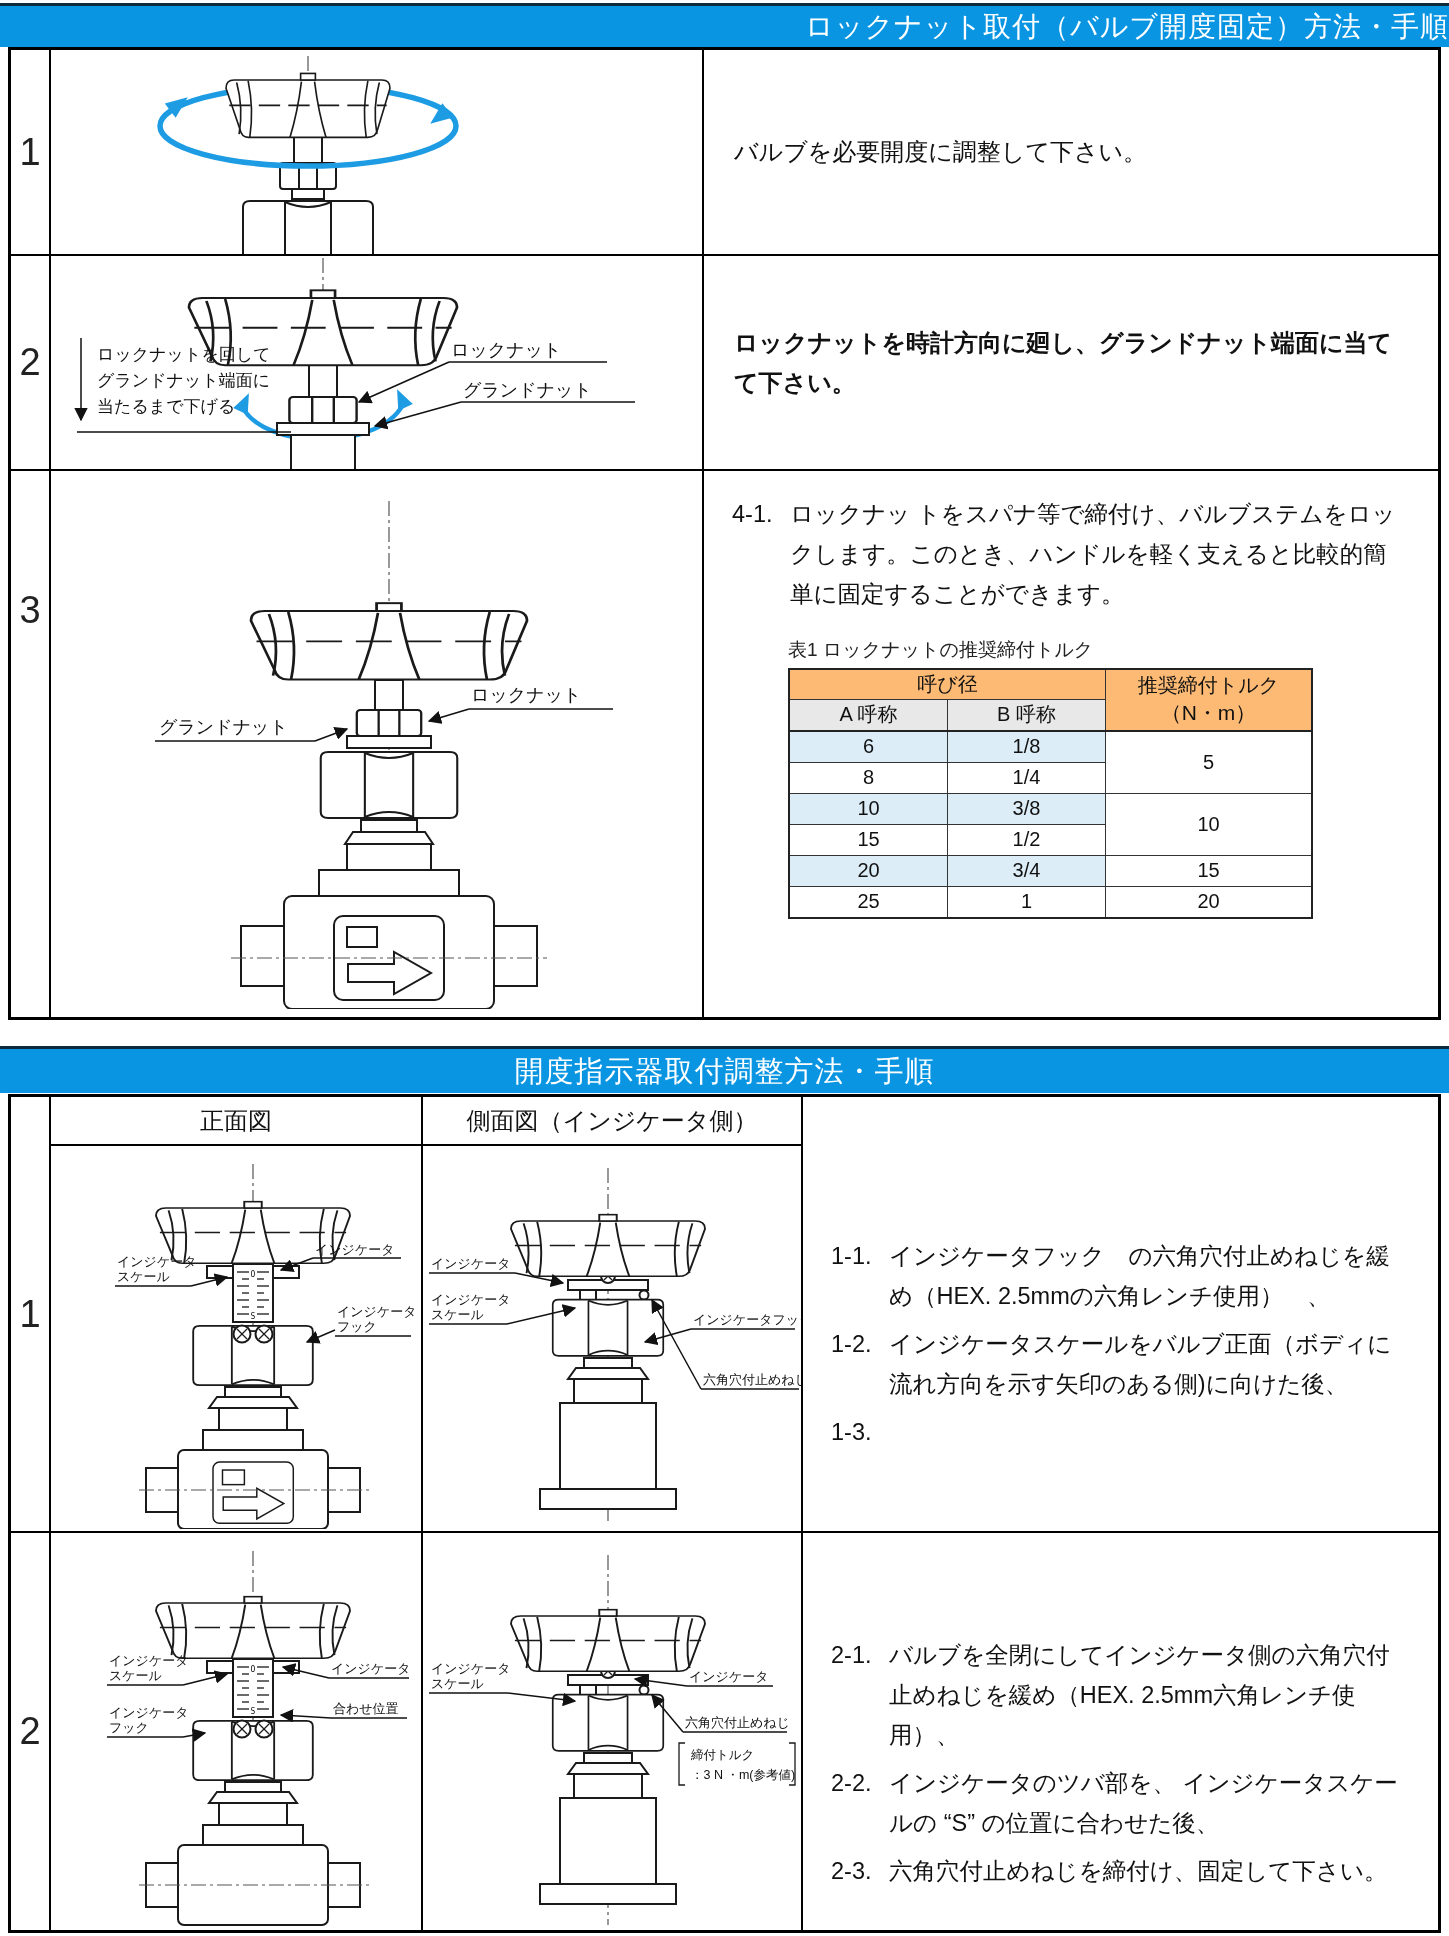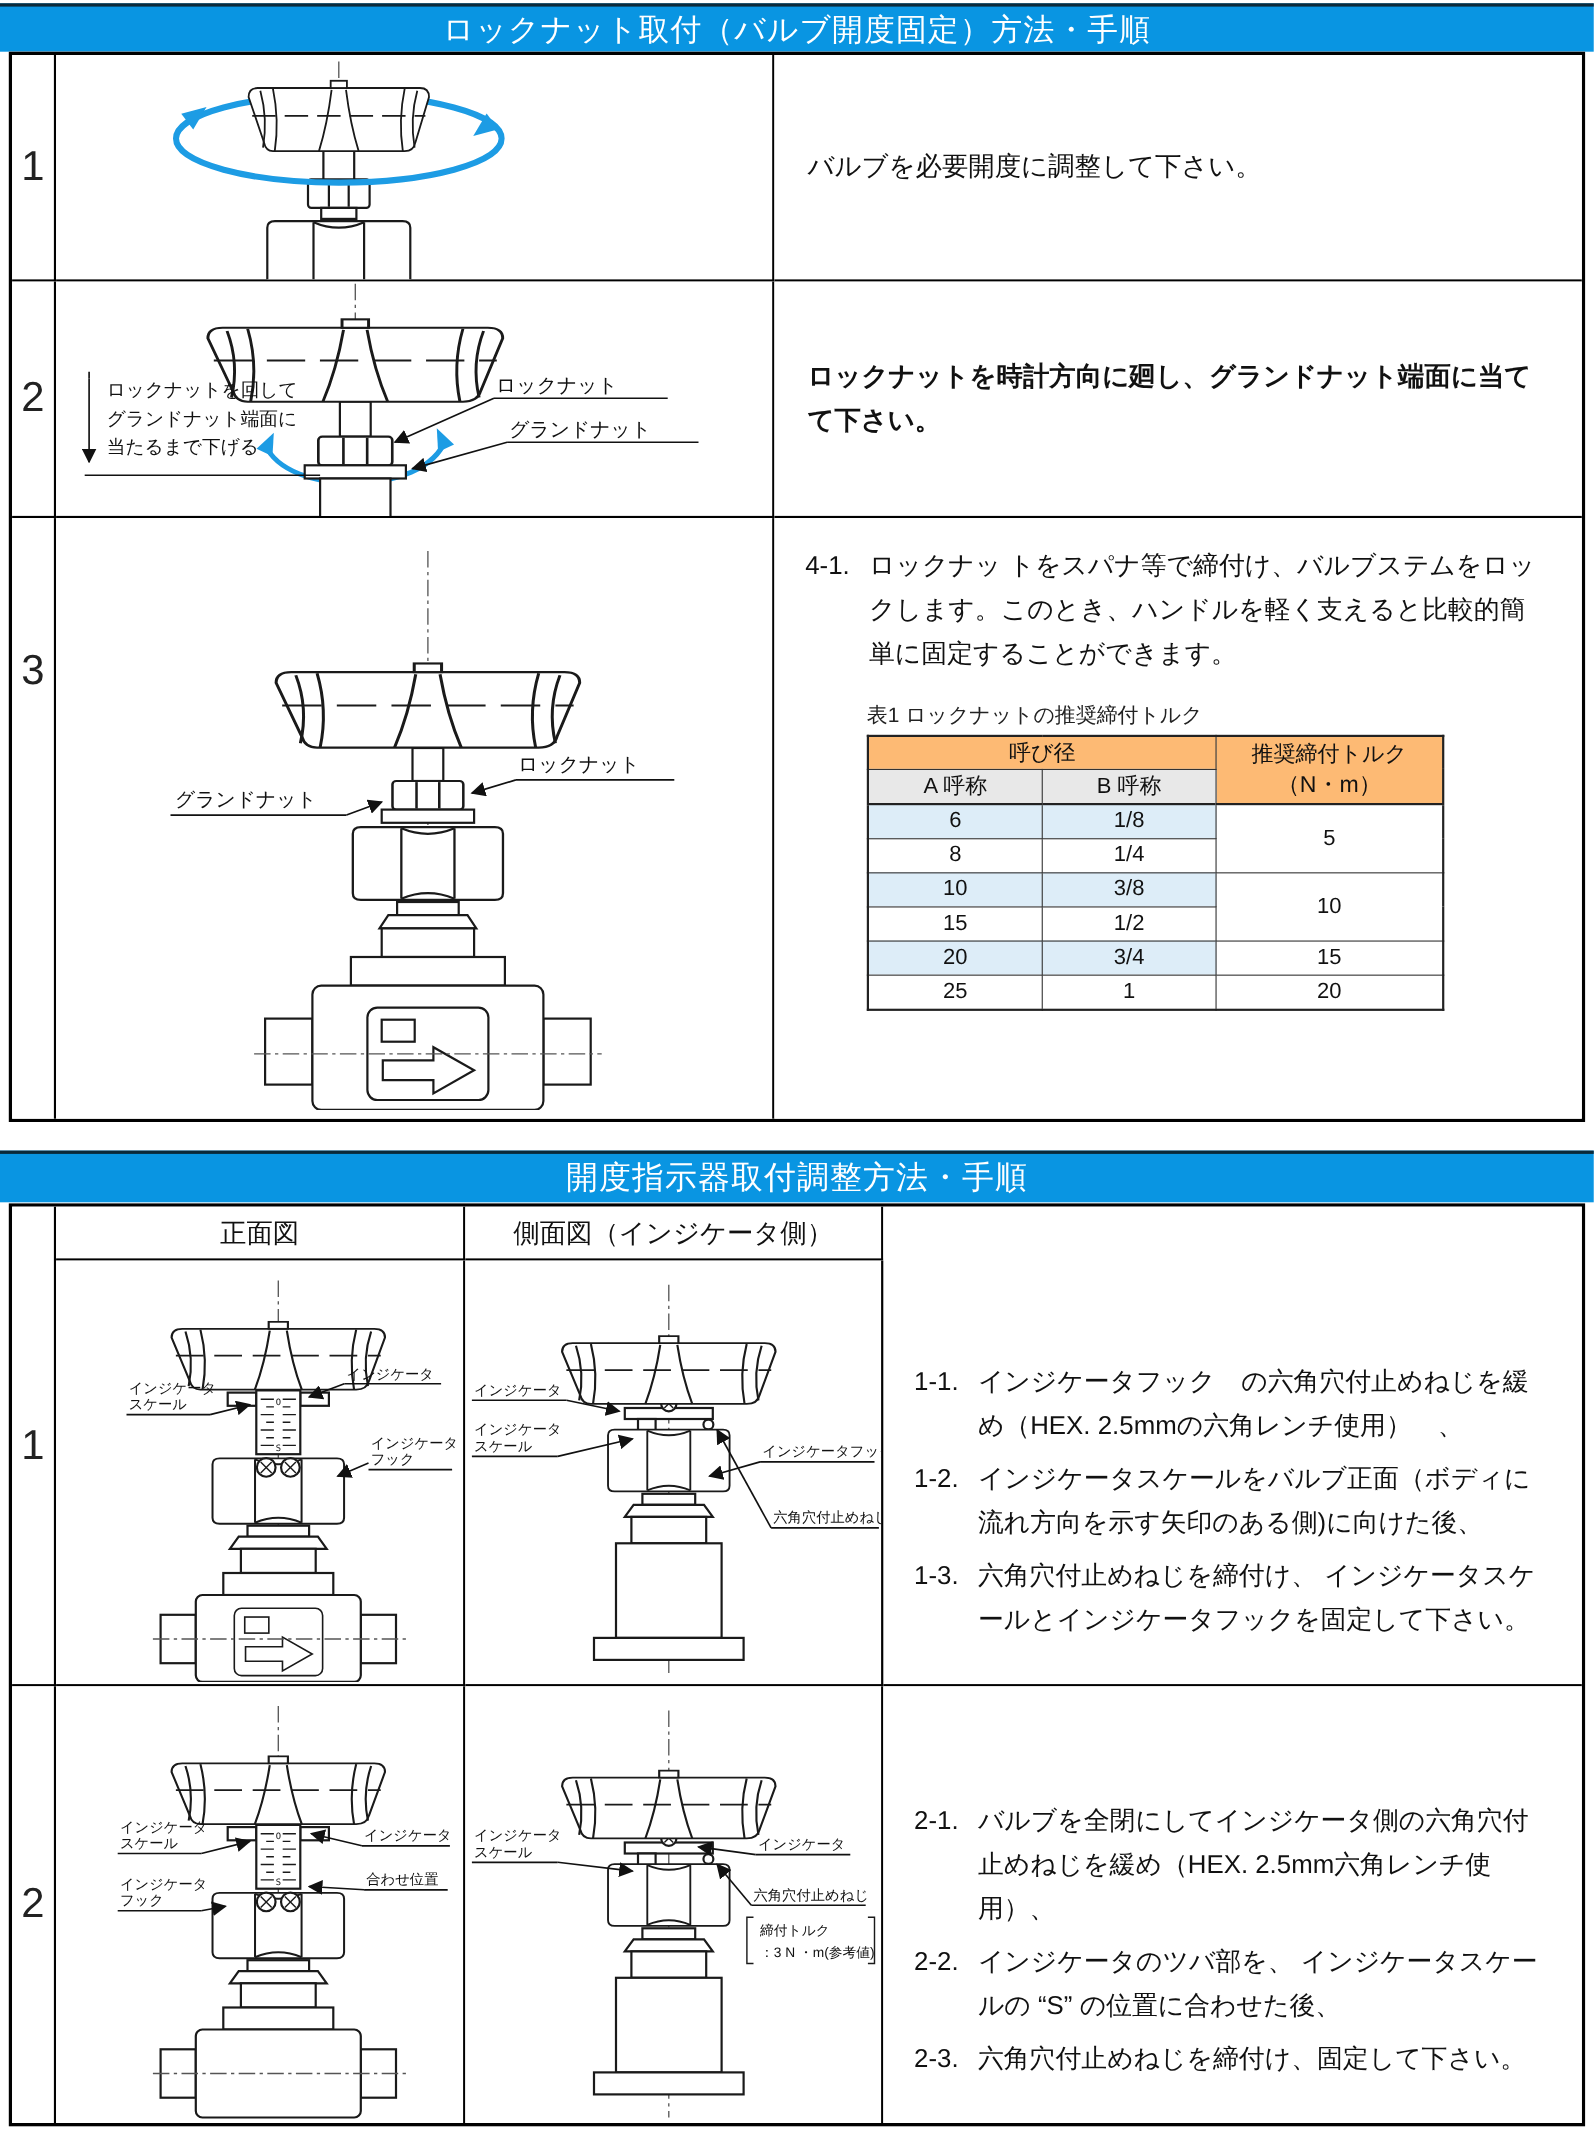--- a/index.html
+++ b/index.html
@@ -1,20 +1,20 @@
 <!DOCTYPE html>
 <html><head>
 <meta charset="utf-8">
 <style>
   html,body{margin:0;padding:0;background:#fff;}
   #page{position:relative;width:1449px;height:1936px;background:#fff;
         font-family:"Liberation Sans","DejaVu Sans",sans-serif;color:#111;overflow:hidden;}
   .hdr{position:absolute;left:0;width:1449px;background:#0995e2;color:#fff;text-align:center;
        border-top:3px solid #0b2a3a;font-weight:500;letter-spacing:1px;}
-  #hdr1{top:3px;height:41px;line-height:41px;font-size:28px;}
+  #hdr1{top:3px;height:41px;line-height:41px;font-size:28px;text-align:right;}
   #hdr2{top:1046px;height:44px;line-height:44px;font-size:29px;}
   .tbl{position:absolute;left:8px;width:1433px;display:grid;border:3px solid #000;background:#fff;box-sizing:border-box;}
   #tbl1{top:47px;height:973px;grid-template-columns:40px 653px auto;grid-template-rows:206px 215px auto;}
   #tbl2{top:1094px;height:839px;grid-template-columns:40px 372px 380px auto;grid-template-rows:49px 387px auto;}
   .cell{border-right:2px solid #000;border-bottom:2px solid #000;background:#fff;box-sizing:border-box;position:relative;overflow:hidden;}
   .lc{border-right:none!important;}
   .lr{border-bottom:none!important;}
   .num{display:flex;align-items:center;justify-content:center;font-size:38px;color:#222;}
   .num.topal{align-items:flex-start;padding-top:118px;}
   .txt{font-size:24px;line-height:1.65;}
@@ -268,21 +268,20 @@
       <div class="item">
         <span class="n">1-1.</span>
         <span class="t">インジケータフック　の六角穴付止めねじを緩め（HEX. 2.5mmの六角レンチ使用）　、</span>
       </div>
       <div class="item">
         <span class="n">1-2.</span>
         <span class="t">インジケータスケールをバルブ正面（ボディに流れ方向を示す矢印のある側)に向けた後、</span>
       </div>
       <div class="item">
         <span class="n">1-3.</span>
-        <span class="t">六角穴付止めねじを締付け、 インジケータスケールとインジケータフックを固定して下さい。</span>
       </div>
     </div>
   </div>
 
   <div class="cell" style="grid-column:2;grid-row:2;">
     <svg width="370" height="383">
       <line class="cl" x1="202" y1="18" x2="202" y2="378"></line>
       <rect class="ln" x="156" y="120" width="26" height="12"></rect>
       <rect class="ln" x="222" y="120" width="26" height="12"></rect>
       <use href="#g-glandhex" transform="translate(202,178) scale(0.92,0.9)"></use>

